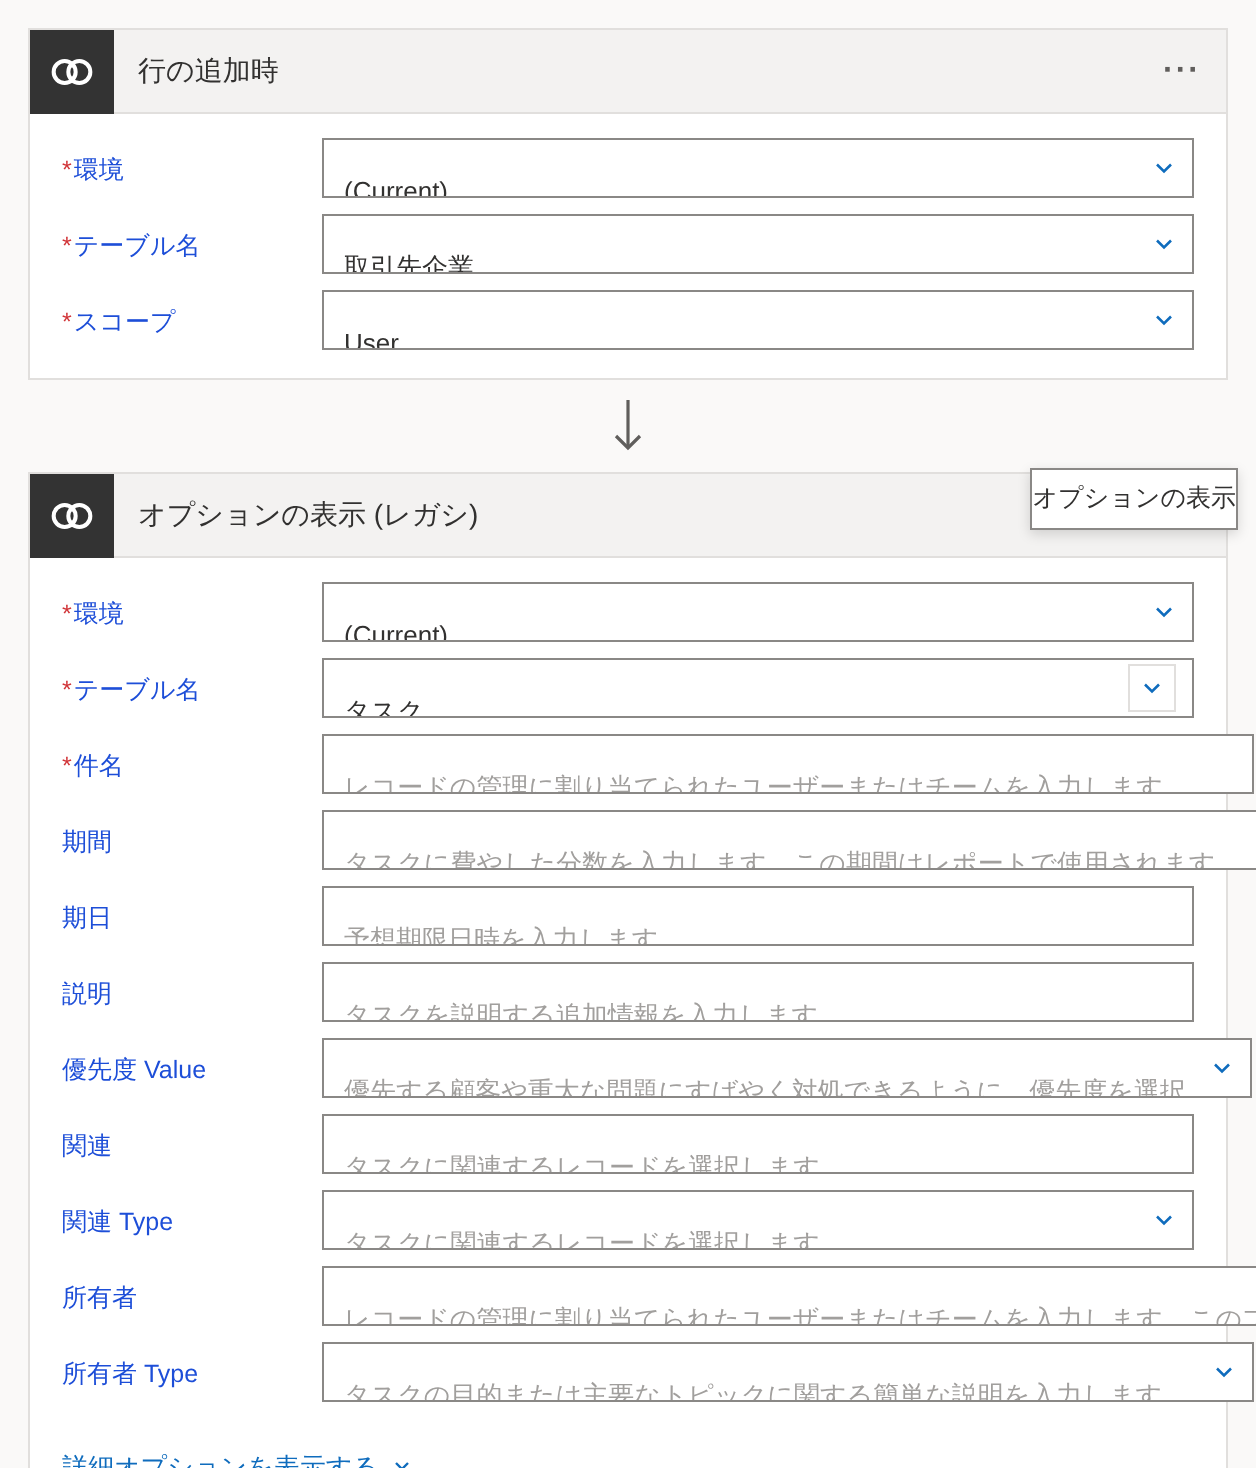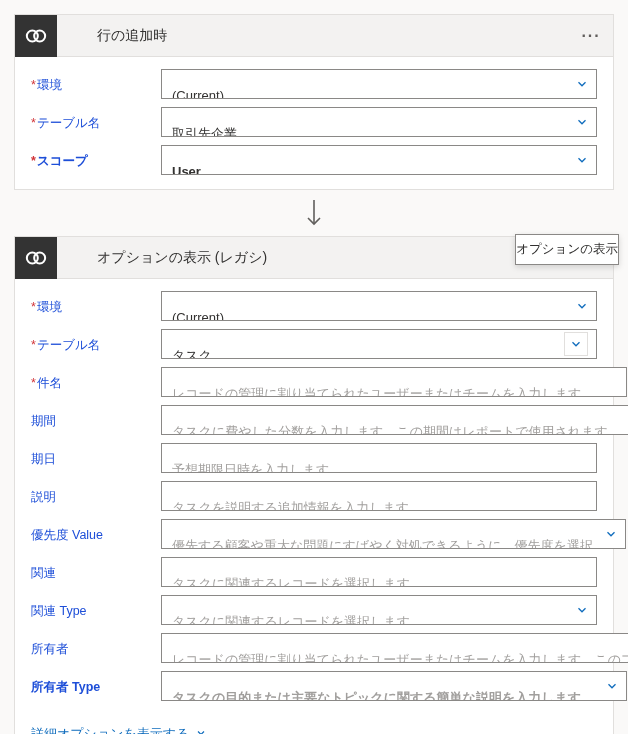--- a/index.html
+++ b/index.html
@@ -16,21 +16,20 @@
     border: 1px solid #e1dfdd;
     background: #fff;
   }
   .card-header {
     display: flex;
     align-items: center;
     background: #f3f2f1;
     border-bottom: 1px solid #e1dfdd;
     height: 42px;
     padding-right: 8px;
-    gap: 28px;
   }
   .card-icon {
     width: 42px;
     height: 42px;
     background: #333;
     display: flex;
     align-items: center;
     justify-content: center;
     color: #fff;
     flex-shrink: 0;
@@ -55,21 +54,21 @@
   }
   .card-body {
     padding: 12px 16px 14px 16px;
   }
   .row {
     display: flex;
     align-items: center;
     margin-bottom: 8px;
     position: relative;
   }
-  .row:last-child { margin-bottom: 0; font-weight: bold; }
+  .row:last-child { margin-bottom: 0; }
   .label {
     width: 130px;
     flex-shrink: 0;
     font-size: 12.5px;
     color: #1d4ed8;
     padding-top: 2px;
   }
   .req::before {
     content: "*";
     color: #d13438;

